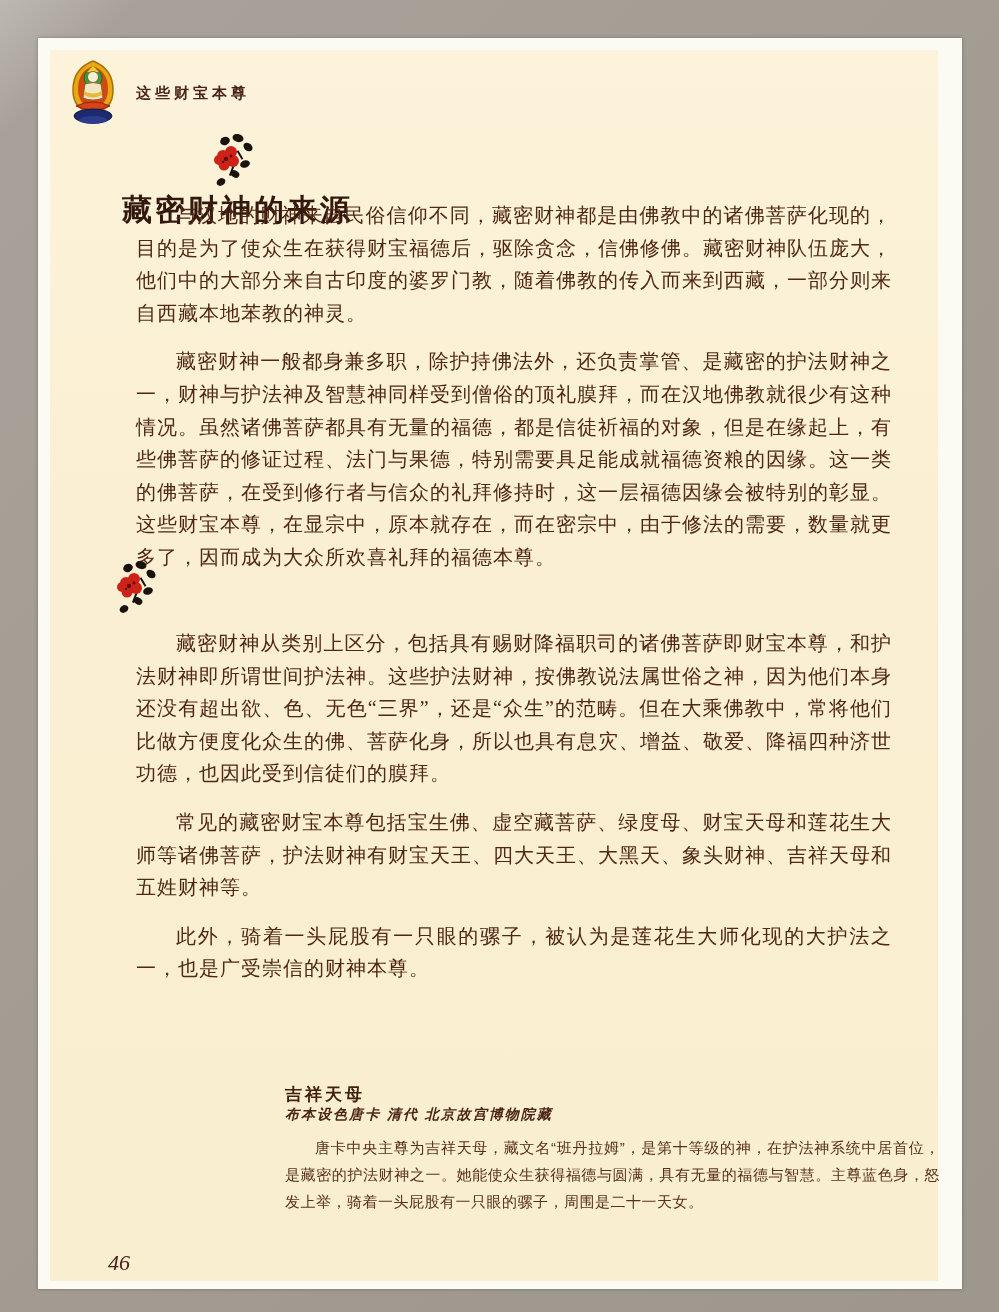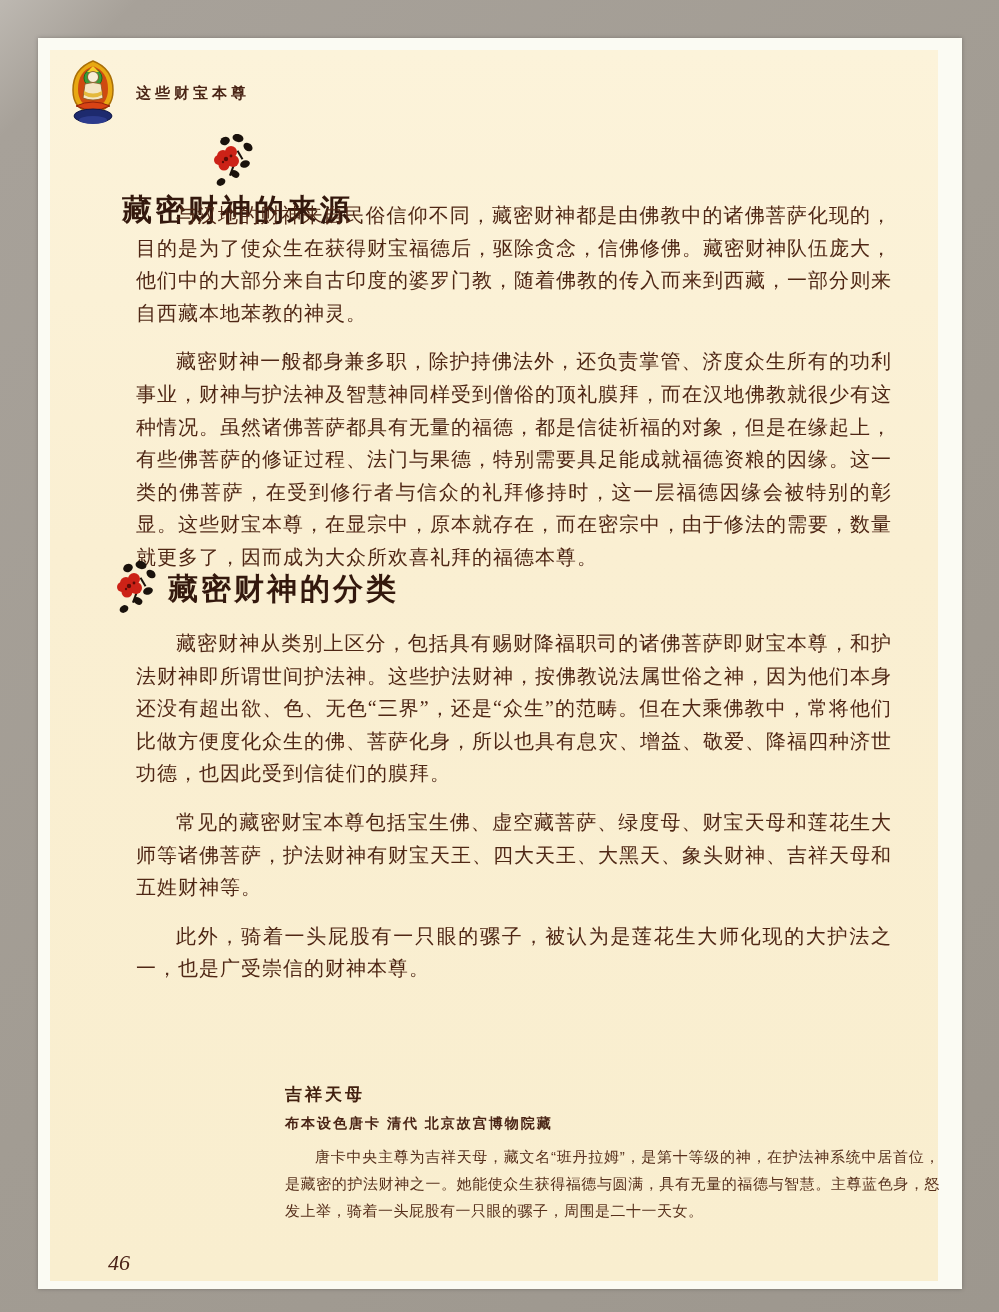--- a/index.html
+++ b/index.html
@@ -46,22 +46,22 @@
   #body1{top:133px;}
   #body2{top:561px;}
   .bodytext p{margin:16px;text-indent:2em;}
   
   .caption{position:absolute;left:235px;top:1033px;width:655px;color:#4d2310;}
   .caption .cap-title{
     font-size:17px;font-weight:bold;letter-spacing:3px;
     font-family:"Liberation Sans","DejaVu Sans",sans-serif;color:#42200f;
   }
   .caption .cap-sub{
-    margin-top:9px;font-size:14px;font-weight:bold;letter-spacing:2px;
-    font-family:"Liberation Sans","DejaVu Sans",sans-serif;color:#4a2516;
+    font-size:14px;font-weight:bold;letter-spacing:2px;
+    font-family:"Liberation Sans","DejaVu Sans",sans-serif;color:#4a2516;font-style:italic;
   }
   .caption .cap-body{
     margin-top:10px;font-size:15px;line-height:27px;text-align:justify;
     text-indent:2em;color:#57301c;letter-spacing:0.5px;
     font-family:"Liberation Sans","DejaVu Sans",sans-serif;
   }
   
   .pageno{
     position:absolute;left:58px;top:1200px;font-size:22px;color:#4b2318;
     font-family:"Liberation Serif","DejaVu Serif",serif;
@@ -124,21 +124,21 @@
         <circle cx="15" cy="25" r="2.2"></circle>
         <circle cx="20" cy="22" r="1.4"></circle>
         <circle cx="12" cy="28" r="1.2"></circle>
       </g>
     </svg>
     <h2>藏密财神的来源</h2>
   </div>
 
   <div class="bodytext" id="body1">
     <p>与汉地的财神来自民俗信仰不同，藏密财神都是由佛教中的诸佛菩萨化现的，目的是为了使众生在获得财宝福德后，驱除贪念，信佛修佛。藏密财神队伍庞大，他们中的大部分来自古印度的婆罗门教，随着佛教的传入而来到西藏，一部分则来自西藏本地苯教的神灵。</p>
-    <p>藏密财神一般都身兼多职，除护持佛法外，还负责掌管、济度众生所有的功利事业，财神与护法神及智慧神同样受到僧俗的顶礼膜拜，而在汉地佛教就很少有这种情况。虽然诸佛菩萨都具有无量的福德，都是信徒祈福的对象，但是在缘起上，有些佛菩萨的修证过程、法门与果德，特别需要具足能成就福德资粮的因缘。这一类的佛菩萨，在受到修行者与信众的礼拜修持时，这一层福德因缘会被特别的彰显。这些财宝本尊，在显宗中，原本就存在，而在密宗中，由于修法的需要，数量就更多了，因而成为大众所欢喜礼拜的福德本尊。</p>
+    <p>藏密财神一般都身兼多职，除护持佛法外，还负责掌管、是藏密的护法财神之一，财神与护法神及智慧神同样受到僧俗的顶礼膜拜，而在汉地佛教就很少有这种情况。虽然诸佛菩萨都具有无量的福德，都是信徒祈福的对象，但是在缘起上，有些佛菩萨的修证过程、法门与果德，特别需要具足能成就福德资粮的因缘。这一类的佛菩萨，在受到修行者与信众的礼拜修持时，这一层福德因缘会被特别的彰显。这些财宝本尊，在显宗中，原本就存在，而在密宗中，由于修法的需要，数量就更多了，因而成为大众所欢喜礼拜的福德本尊。</p>
   </div>
 
   <div class="sec-row" id="sec2-row">
     <svg class="flower" viewBox="0 0 46 56" xmlns="http://www.w3.org/2000/svg">
       <g fill="#1a120c">
         <ellipse cx="14" cy="7" rx="5" ry="4" transform="rotate(-25 14 7)"></ellipse>
         <ellipse cx="27" cy="4" rx="5.5" ry="4" transform="rotate(15 27 4)"></ellipse>
         <ellipse cx="37" cy="13" rx="5" ry="3.8" transform="rotate(40 37 13)"></ellipse>
         <ellipse cx="34" cy="30" rx="5" ry="3.6" transform="rotate(-20 34 30)"></ellipse>
         <ellipse cx="24" cy="40" rx="4.6" ry="3.4" transform="rotate(30 24 40)"></ellipse>
@@ -152,21 +152,20 @@
         <circle cx="22" cy="27" r="6"></circle>
         <circle cx="13" cy="31" r="5.5"></circle>
         <circle cx="8" cy="26" r="5"></circle>
       </g>
       <g fill="#5e0b06">
         <circle cx="15" cy="25" r="2.2"></circle>
         <circle cx="20" cy="22" r="1.4"></circle>
         <circle cx="12" cy="28" r="1.2"></circle>
       </g>
     </svg>
-    <h2>藏密财神的分类</h2>
   </div>
 
   <div class="bodytext" id="body2">
     <p>藏密财神从类别上区分，包括具有赐财降福职司的诸佛菩萨即财宝本尊，和护法财神即所谓世间护法神。这些护法财神，按佛教说法属世俗之神，因为他们本身还没有超出欲、色、无色“三界”，还是“众生”的范畴。但在大乘佛教中，常将他们比做方便度化众生的佛、菩萨化身，所以也具有息灾、增益、敬爱、降福四种济世功德，也因此受到信徒们的膜拜。</p>
     <p>常见的藏密财宝本尊包括宝生佛、虚空藏菩萨、绿度母、财宝天母和莲花生大师等诸佛菩萨，护法财神有财宝天王、四大天王、大黑天、象头财神、吉祥天母和五姓财神等。</p>
     <p>此外，骑着一头屁股有一只眼的骡子，被认为是莲花生大师化现的大护法之一，也是广受崇信的财神本尊。</p>
   </div>
 
   <div class="caption">
     <div class="cap-title">吉祥天母</div>

